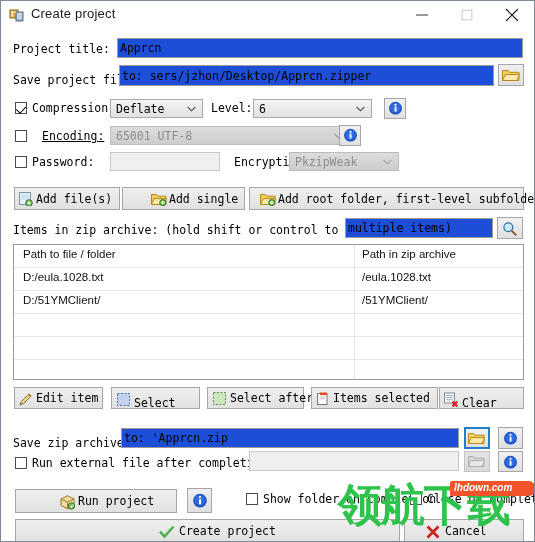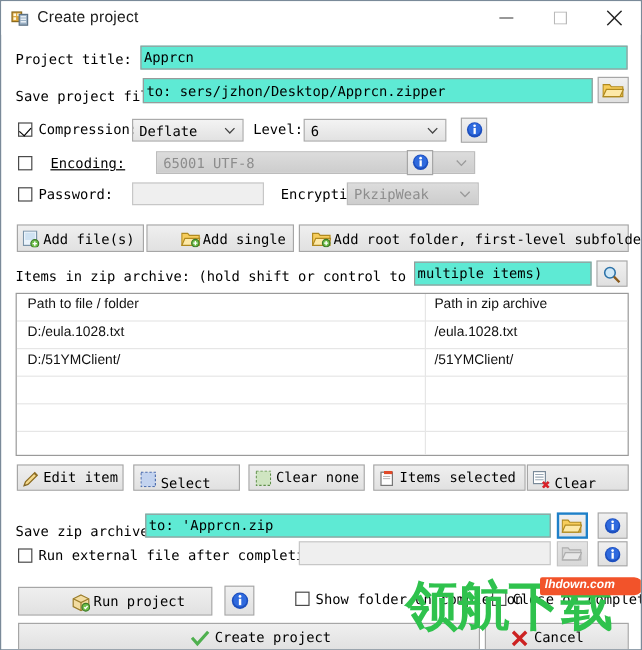--- a/index.html
+++ b/index.html
@@ -18,21 +18,21 @@
   .title-ico{position:absolute;left:8px;top:6px;width:16px;height:16px;}
   .title-text{position:absolute;left:30px;top:5px;font-family:"Liberation Sans",sans-serif;
               font-size:13px;color:#1b1b1b;letter-spacing:.2px;}
   .wbtn{position:absolute;top:0;width:45px;height:28px;cursor:default;}
   .wbtn svg{position:absolute;left:50%;top:50%;transform:translate(-50%,-50%);}
   .wmin{right:90px;} .wmax{right:45px;} .wclose{right:0px;}
 
   
   .lbl{position:absolute;white-space:nowrap;font-family:"DejaVu Sans Mono","Liberation Mono",monospace;
        font-size:11.5px;color:#000;line-height:14px;}
-  .tin{position:absolute;box-sizing:border-box;border:1px solid #9a9a9a;background:#5eead4;
+  .tin{position:absolute;box-sizing:border-box;border:1px solid #9a9a9a;background:#1d4ed8;
        font-family:"DejaVu Sans Mono","Liberation Mono",monospace;font-size:11.5px;color:#000;
        padding:0 2px;line-height:1;outline:none;}
   .tin.disabled{background:#efefef;border-color:#c7c7c7;color:#8a8a8a;}
 
   .combo{position:absolute;box-sizing:border-box;border:1px solid #aaa;
          background:linear-gradient(#f3f3f3,#e2e2e2);
          font-family:"DejaVu Sans Mono","Liberation Mono",monospace;font-size:11.5px;color:#000;}
   .combo .cv{position:absolute;left:5px;top:50%;transform:translateY(-50%);white-space:nowrap;}
   .combo .ar{position:absolute;right:6px;top:50%;transform:translateY(-50%);
              width:9px;height:6px;}
@@ -143,21 +143,21 @@
     <svg width="15" height="15" viewBox="0 0 15 15" style="position:absolute;left:3px;top:2px;">
       <circle cx="7.5" cy="7.2" r="6.4" fill="#1d4fbe"></circle>
         <circle cx="7.5" cy="6.6" r="5.2" fill="#2f6ade"></circle>
       <circle cx="7.5" cy="3.8" r="1.1" fill="#fff"></circle>
         <rect x="6.6" y="5.6" width="1.9" height="5" fill="#fff"></rect>
     </svg>
   </div>
 
   <div class="cbx" style="left:14px;top:129px;"></div>
   <div class="lbl" style="left:41px;top:128px;text-decoration:underline;">Encoding:</div>
-  <div class="combo dis" style="left:109px;top:125px;width:266px;height:19px;margin-left:20px;">
+  <div class="combo dis" style="left:109px;top:125px;width:240px;height:19px;">
     <span class="cv">65001 UTF-8</span>
     <svg class="ar" viewBox="0 0 9 6">
         <path d="M0.6 0.8 L4.5 4.8 L8.4 0.8" fill="none" stroke="#9a9a9a" stroke-width="1.1"></path>
       </svg>
   </div>
   <div class="ibtn" style="left:338px;top:124px;width:22px;height:21px;">
     <svg width="15" height="15" viewBox="0 0 15 15" style="position:absolute;left:3px;top:2px;">
       <circle cx="7.5" cy="7.2" r="6.4" fill="#1d4fbe"></circle>
         <circle cx="7.5" cy="6.6" r="5.2" fill="#2f6ade"></circle>
       <circle cx="7.5" cy="3.8" r="1.1" fill="#fff"></circle>
@@ -248,21 +248,21 @@
     <svg width="13" height="13" viewBox="0 0 13 13" style="position:absolute;left:5px;top:5px;">
       <rect x="0.5" y="0.5" width="12" height="12" fill="#c3d3ef" stroke="#4f6fae" stroke-dasharray="2 1.5"></rect>
     </svg>
     <span class="bl" style="left:22px;top:8px;transform:none;">Select</span>
   </div>
 
   <div class="btn" style="left:206px;top:386px;width:97px;height:22px;">
     <svg width="13" height="13" viewBox="0 0 13 13" style="position:absolute;left:5px;top:4px;">
       <rect x="0.5" y="0.5" width="12" height="12" fill="#cfe5c1" stroke="#5f8f4a" stroke-dasharray="2 1.5"></rect>
     </svg>
-    <span class="bl" style="left:22px;">Clear none</span>
+    <span class="bl" style="left:22px;">Select after</span>
   </div>
 
   <div class="btn" style="left:310px;top:386px;width:127px;height:22px;">
     <svg width="14" height="14" viewBox="0 0 14 14" style="position:absolute;left:4px;top:4px;">
       <rect x="1.5" y="1.5" width="9.5" height="11" fill="#fff" stroke="#777"></rect>
       <rect x="4" y="0.5" width="7" height="2.6" fill="#e04a2a"></rect>
       <rect x="3.2" y="4.6" width="6" height="0.9" fill="#bbb"></rect>
       <rect x="3.2" y="6.4" width="6" height="0.9" fill="#bbb"></rect>
     </svg>
     <span class="bl" style="left:21px;">Items selected</span>

